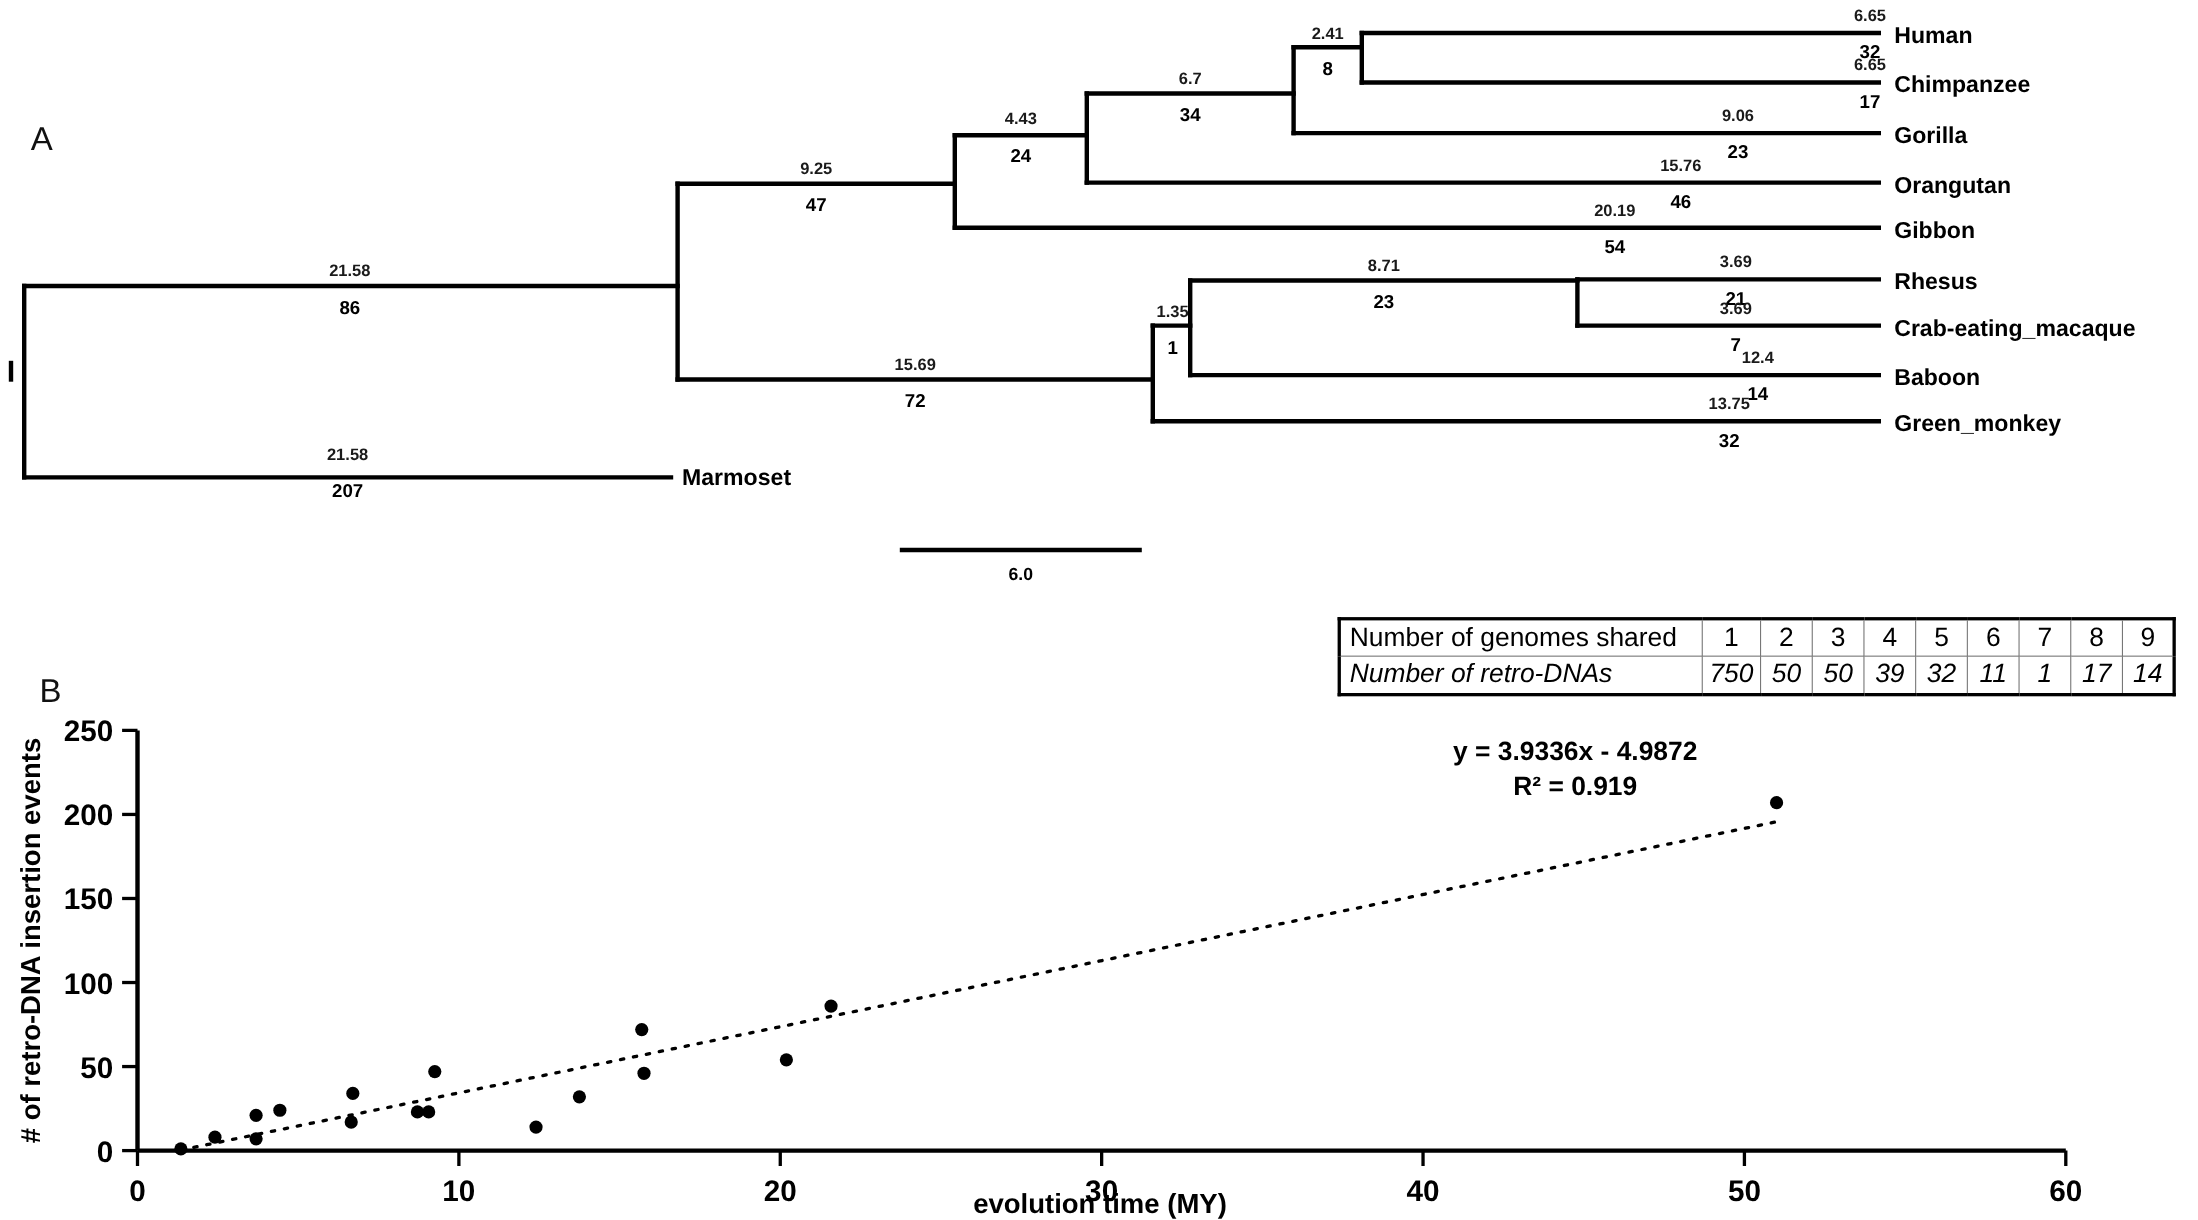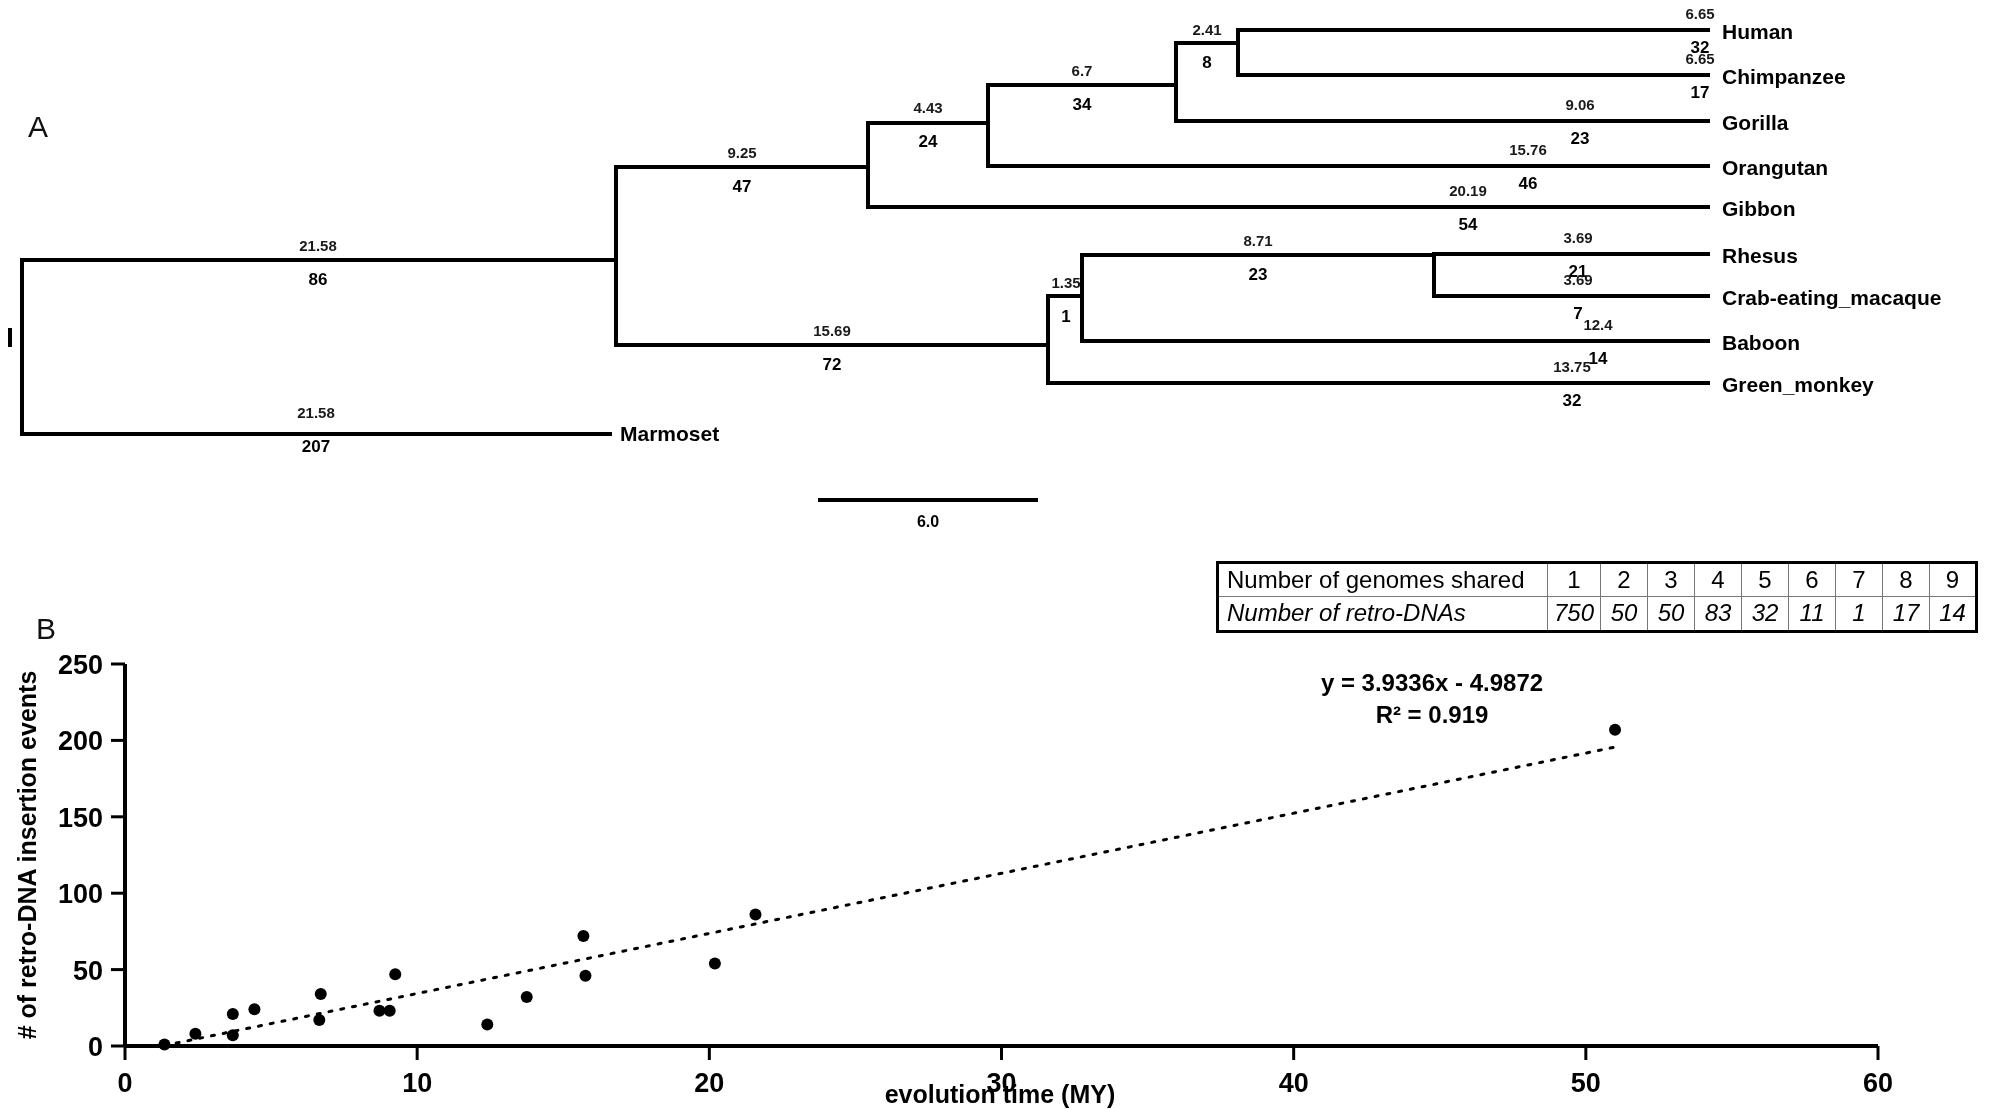--- a/index.html
+++ b/index.html
@@ -259,21 +259,21 @@
       <td class="numcell">6</td>
       <td class="numcell">7</td>
       <td class="numcell">8</td>
       <td class="numcell lastcol">9</td>
     </tr>
     <tr>
       <td class="rowhead">Number of retro-DNAs</td>
       <td class="numcell">750</td>
       <td class="numcell">50</td>
       <td class="numcell">50</td>
-      <td class="numcell">83</td>
+      <td class="numcell">39</td>
       <td class="numcell">32</td>
       <td class="numcell">11</td>
       <td class="numcell">1</td>
       <td class="numcell">17</td>
       <td class="numcell lastcol">14</td>
     </tr>
   </tbody>
     </table>
 
   <svg id="scatter-svg" width="1998" height="469" viewBox="0 0 1998 469">

